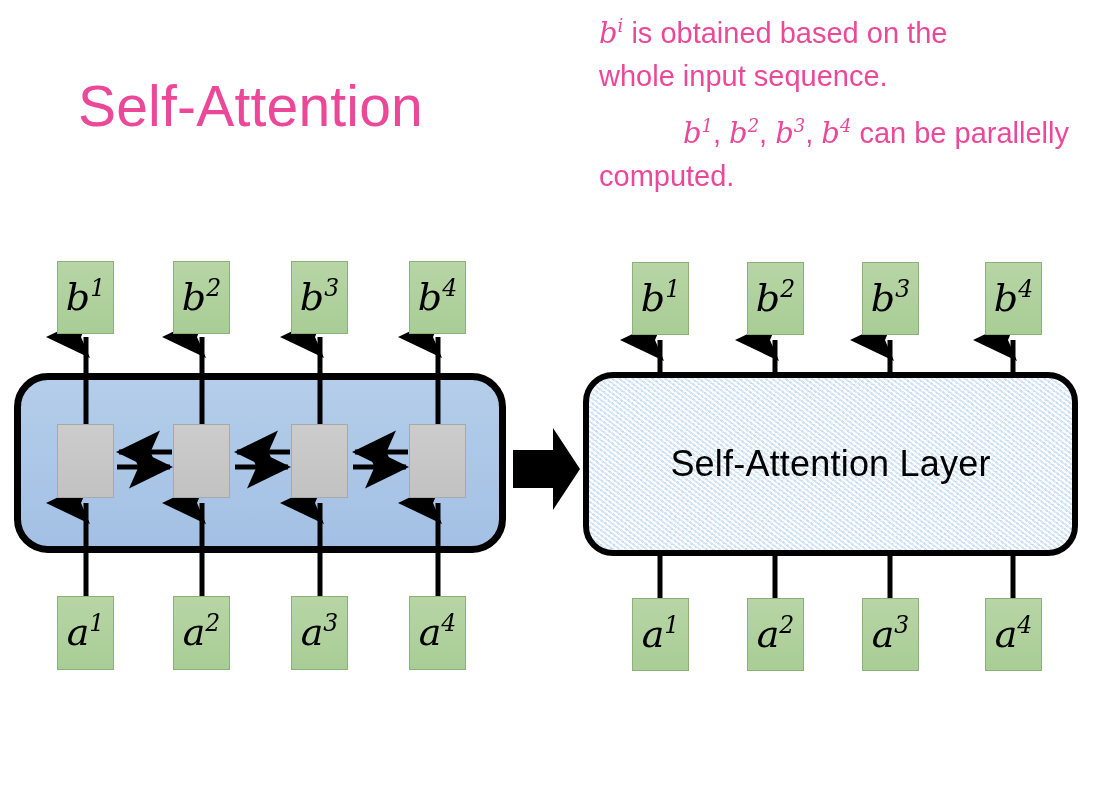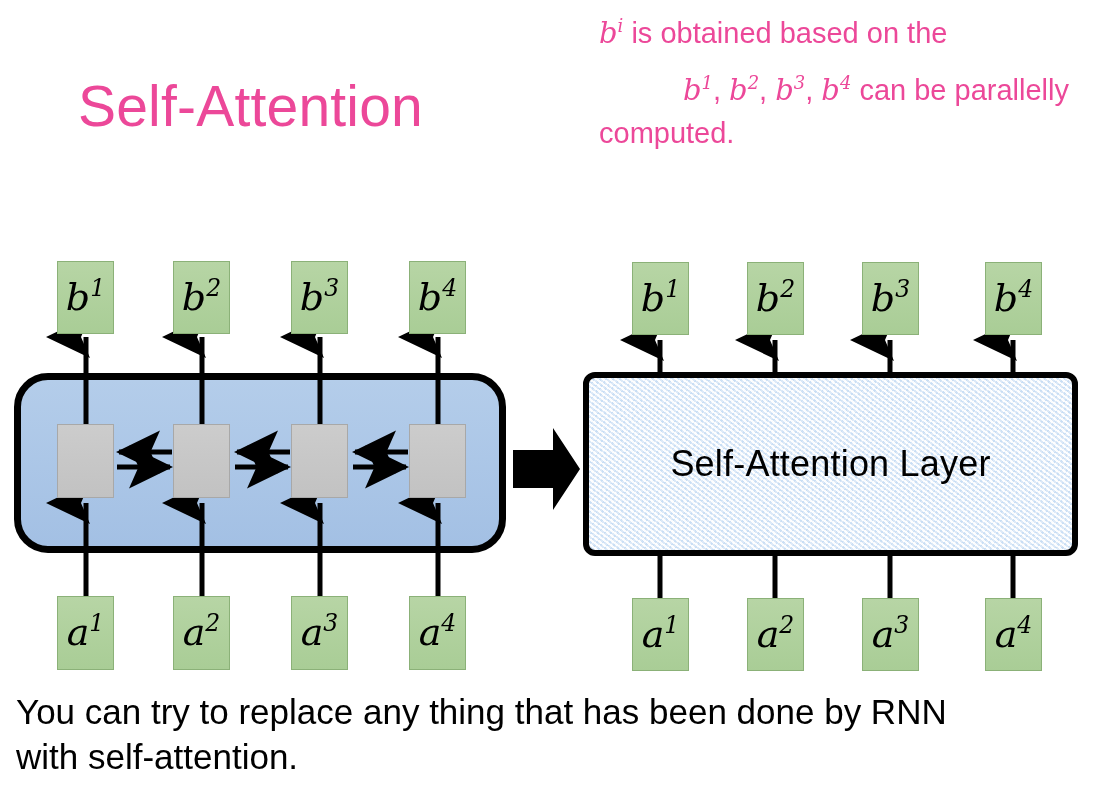--- a/index.html
+++ b/index.html
@@ -124,21 +124,21 @@
 
   
   #sa-container {
     position: absolute;
     left: 583px;
     top: 372px;
     width: 495px;
     height: 184px;
     box-sizing: border-box;
     border: 6px solid #000000;
-    border-radius: 12px;
+    border-radius: 30px;
     background-color: #e6f0fc;
     background-image:
       repeating-linear-gradient(37deg, rgba(255,255,255,.85) 0 2px, rgba(186,212,240,.45) 2px 4px),
       repeating-linear-gradient(-51deg, rgba(255,255,255,.75) 0 3px, rgba(198,221,244,.38) 3px 5px),
       repeating-linear-gradient(8deg, rgba(255,255,255,.55) 0 1px, rgba(210,228,246,.30) 1px 3px);
     display: flex;
     align-items: center;
     justify-content: center;
     overflow: hidden;
   }
@@ -153,20 +153,21 @@
 </style>
 </head>
 <body>
 
 <div class="stage">
 
   <div id="title-text">Self-Attention</div>
 
   <div id="note-block">
     <p><span class="mathi">b<sup>i</sup></span><span> is obtained based on the</span></p>
+    <p style="margin-top:-6px;">whole input sequence.</p>
     <p style="margin-top:18px;text-align:right;"><span class="mathi">b<sup>1</sup></span>, <span class="mathi">b<sup>2</sup></span>, <span class="mathi">b<sup>3</sup></span>, <span class="mathi">b<sup>4</sup></span><span> can be parallelly</span></p>
     <p style="margin-top:-6px;">computed.</p>
   </div>
 
   <div id="rnn-container"></div>
 
   <div id="sa-container">
     <div id="sa-label">Self-Attention Layer</div>
   </div>
 
@@ -275,18 +276,14 @@
   <div class="node green" style="left:747px; top:598px; width:57px; height:73px;">
     <span class="lbl">a<sup>2</sup></span>
   </div>
   <div class="node green" style="left:862px; top:598px; width:57px; height:73px;">
     <span class="lbl">a<sup>3</sup></span>
   </div>
   <div class="node green" style="left:985px; top:598px; width:57px; height:73px;">
     <span class="lbl">a<sup>4</sup></span>
   </div>
 
-  <div id="caption-block">
-    <p>You can try to replace any thing that has been done by RNN</p>
-    <p>with self-attention.</p>
-  </div>
 
 </div>
 
 </body></html>

